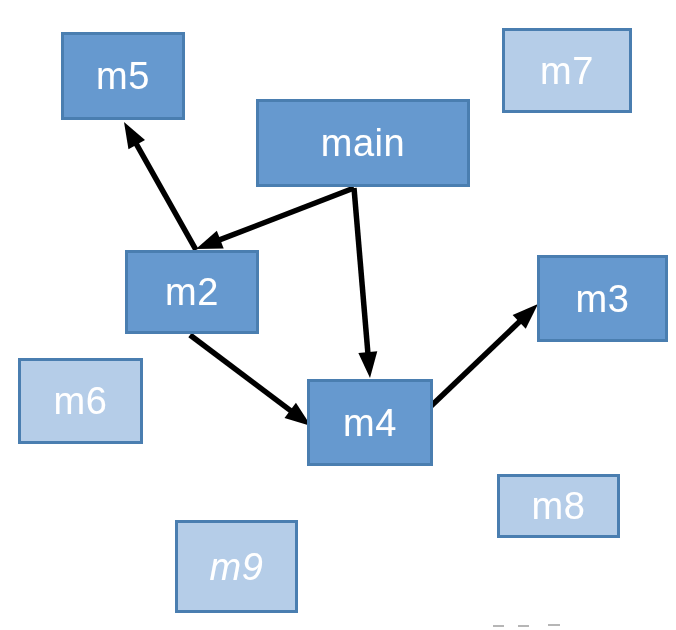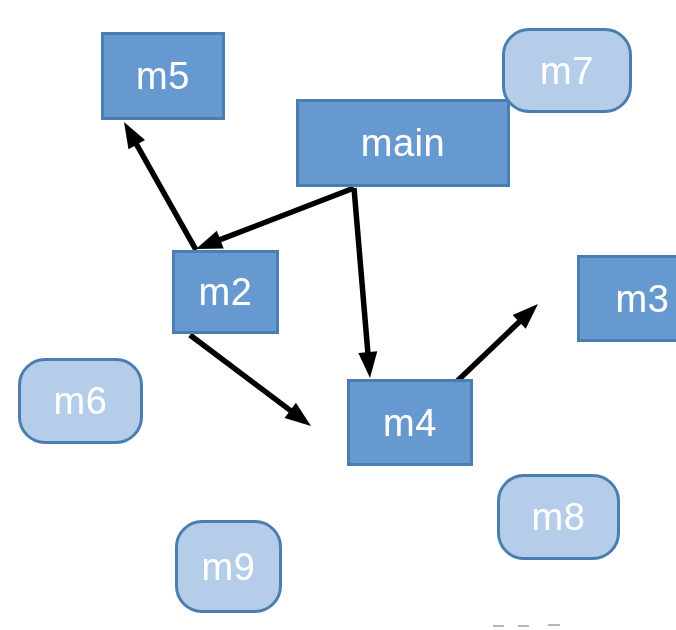--- a/index.html
+++ b/index.html
@@ -32,26 +32,24 @@
     z-index: 3;
   }
   .node .label {
     display: block;
     line-height: 1;
     text-shadow: 0 0 1px rgba(255,255,255,0.25);
   }
   .node.fill-dark {
     background: #6699CF;
     border-color: #4A7EB0;
-    margin-left: 40px;
   }
   .node.fill-light {
     background: #B5CDE8;
     border-color: #4A7EB0;
-    border-radius: 27px;
   }
   #edges {
     position: absolute;
     left: 0;
     top: 0;
     width: 676px;
     height: 630px;
     z-index: 2;
     pointer-events: none;
   }
@@ -104,36 +102,36 @@
   <div id="node-layer">
       <div class="node fill-dark" style="left: 61px; top: 32px; width: 124px; height: 88px; font-size: 38px;">
         <span class="label">m5</span>
       </div>
       <div class="node fill-dark" style="left: 256px; top: 99px; width: 214px; height: 88px; font-size: 38px;">
         <span class="label">main</span>
       </div>
       <div class="node fill-light" style="left: 502px; top: 28px; width: 130px; height: 85px; font-size: 38px;">
         <span class="label">m7</span>
       </div>
-      <div class="node fill-dark" style="left: 132px; top: 250px; width: 107px; height: 84px; font-size: 38px;">
+      <div class="node fill-dark" style="left: 125px; top: 250px; width: 134px; height: 84px; font-size: 38px;">
         <span class="label">m2</span>
       </div>
       <div class="node fill-dark" style="left: 537px; top: 255px; width: 131px; height: 87px; font-size: 38px;">
         <span class="label">m3</span>
       </div>
       <div class="node fill-light" style="left: 18px; top: 358px; width: 125px; height: 86px; font-size: 38px; justify-content: center;">
         <span class="label">m6</span>
       </div>
       <div class="node fill-dark" style="left: 307px; top: 379px; width: 126px; height: 87px; font-size: 38px;">
         <span class="label">m4</span>
       </div>
-      <div class="node fill-light" style="left: 497px; top: 474px; width: 123px; height: 86px; font-size: 38px;">
+      <div class="node fill-light" style="left: 497px; top: 474px; width: 123px; height: 64px; font-size: 38px;">
         <span class="label">m8</span>
       </div>
-      <div class="node fill-light" style="left: 175px; top: 520px; width: 107px; height: 93px; font-size: 38px;">
+      <div class="node fill-light" style="left: 175px; top: 520px; width: 123px; height: 93px; font-size: 38px; font-style: italic;">
         <span class="label">m9</span>
       </div>
     </div>
 
   <div id="artifact-layer">
       <div class="bottom-artifact" style="left: 493px; top: 625px; width: 11px;"></div>
       <div class="bottom-artifact" style="left: 518px; top: 625px; width: 11px;"></div>
       <div class="bottom-artifact" style="left: 548px; top: 624px; width: 12px;"></div>
     </div>
 

